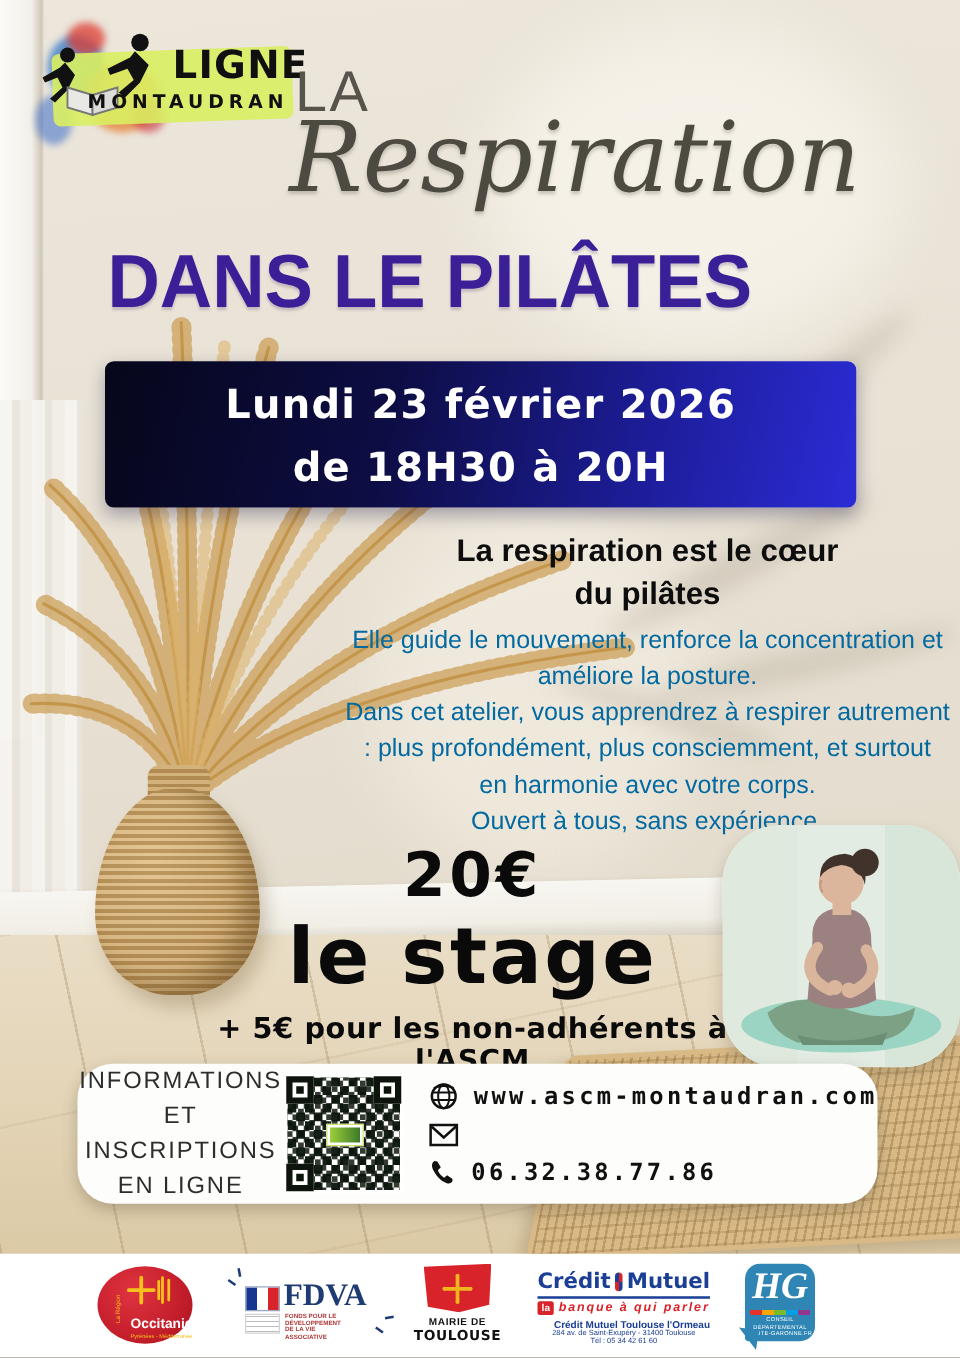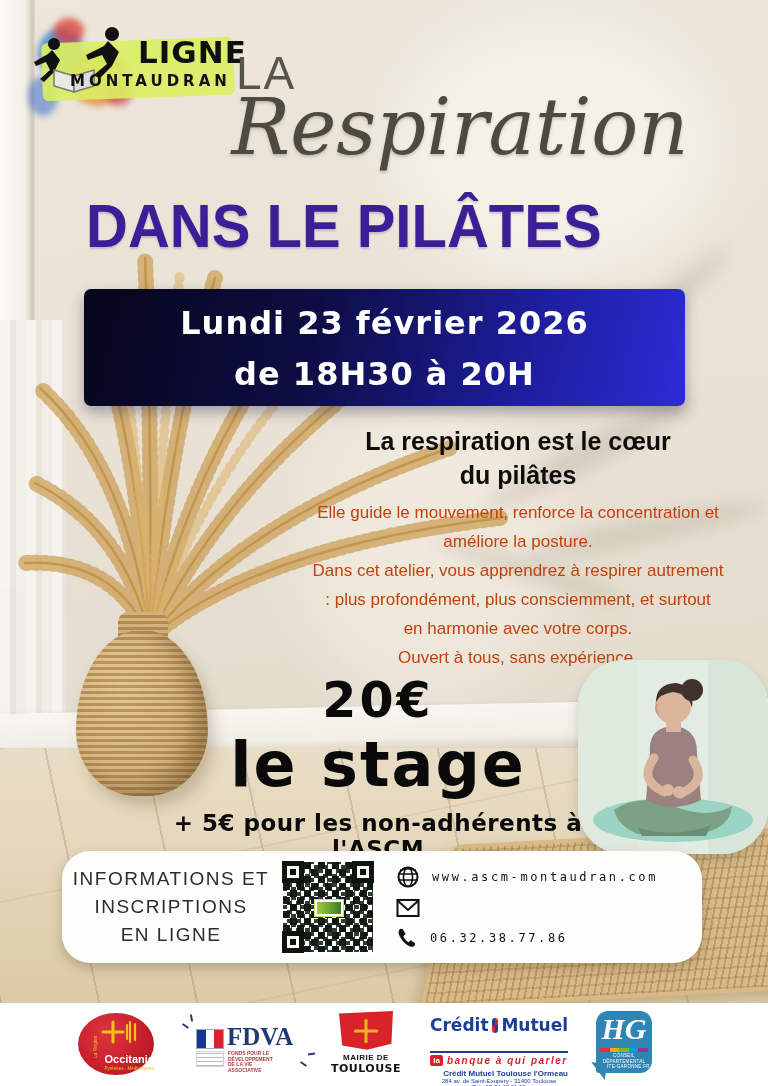--- a/index.html
+++ b/index.html
@@ -68,21 +68,21 @@
     transform:scaleY(1.04);text-shadow:0 2px 2px rgba(40,20,90,.2);white-space:nowrap;}
   
   .banner{position:absolute;left:84px;top:289px;width:601px;height:117px;border-radius:7px;
     background:linear-gradient(103deg,#06061a 0%,#0d0d45 38%,#1d1d9a 72%,#2b2cd6 100%);
     color:#fff;text-align:center;box-shadow:0 6px 14px rgba(30,25,70,.35);}
   .banner .b1{margin-top:15px;font-size:32px;font-weight:bold;font-family:"DejaVu Sans",sans-serif;letter-spacing:1px;}
   .banner .b2{margin-top:13px;font-size:32px;font-weight:bold;font-family:"DejaVu Sans",sans-serif;letter-spacing:1px;}
   
   .intro{position:absolute;left:270px;top:424px;width:496px;text-align:center;color:#141414;}
   .intro .h{font-size:25px;font-weight:bold;line-height:34px;color:#0d0d0d;}
-  .intro .p{font-size:17px;line-height:29px;color:#c2410c;}
+  .intro .p{font-size:20px;line-height:29px;color:#0369a1;}
   .intro .gap{height:6px;}
   
   .price{position:absolute;left:128px;top:668px;width:500px;text-align:center;color:#0a0a0a;
     font-family:"DejaVu Sans",sans-serif;}
   .price .amount{font-size:49px;font-weight:800;letter-spacing:3px;line-height:66px;}
   .price .unit{font-size:62px;font-weight:800;letter-spacing:2px;line-height:62px;}
   .price .note{margin-top:14px;font-size:23px;font-weight:800;letter-spacing:.5px;}
   
   .med{position:absolute;left:578px;top:660px;width:190px;height:194px;border-radius:46px;
     overflow:hidden;background:linear-gradient(180deg,#e9efe4 0%,#dcead f 60%,#cfe3d6 100%);
@@ -99,21 +99,21 @@
      repeating-conic-gradient(rgba(10,20,10,.95) 0% 25%,rgba(0,0,0,0) 0% 50%) 0 0/14px 14px,
      repeating-conic-gradient(rgba(15,25,15,.85) 0% 25%,rgba(0,0,0,0) 0% 50%) 4px 7px/9px 9px;}
   .qr .fd{position:absolute;width:22px;height:22px;border:5px solid #0c140c;background:#fff;box-sizing:border-box;}
   .qr .fd::after{content:"";position:absolute;left:3px;top:3px;width:6px;height:6px;background:#0c140c;}
   .qr .fd1{left:2px;top:2px;} .qr .fd2{right:2px;top:2px;} .qr .fd3{left:2px;bottom:2px;}
   .qr .ctr{position:absolute;left:34px;top:40px;width:28px;height:16px;background:#fff;
     border:1px solid #cde06a;}
   .qr .ctr i{position:absolute;inset:2px;background:linear-gradient(90deg,#9ccf3a,#3c7a2a);}
   .contacts{margin-left:20px;display:flex;flex-direction:column;gap:9px;}
   .crow{display:flex;align-items:center;gap:12px;}
-  .crow .txt{font-family:"DejaVu Sans Mono",monospace;font-size:12px;font-weight:normal;
+  .crow .txt{font-family:"DejaVu Sans Mono",monospace;font-size:19px;font-weight:bold;
     letter-spacing:2.6px;color:#101010;white-space:nowrap;}
   
   .sponsors{position:absolute;left:0;top:1003px;width:768px;height:83px;background:#fff;}
   .sp{position:absolute;}
   .sp-occ{left:78px;top:10px;width:76px;height:62px;border-radius:50%;
     background:radial-gradient(circle at 38% 32%,#e03340 0%,#c6202c 55%,#a8121e 100%);
     color:#fff;text-align:right;}
   .sp-occ .r1{position:absolute;left:6px;top:31px;font-size:5px;color:#f5c21b;transform:rotate(-90deg);}
   .sp-occ .r2{position:absolute;left:0;right:0;top:40px;font-size:11px;font-weight:bold;color:#fff;}
   .sp-occ .r3{position:absolute;left:0;right:0;top:53px;font-size:4.5px;color:#f5c21b;}
@@ -129,21 +129,21 @@
   .sk1{left:-14px;top:2px;transform:rotate(35deg);} .sk2{left:-8px;top:-6px;transform:rotate(80deg);}
   .sk3{left:104px;top:40px;transform:rotate(35deg);} .sk4{left:112px;top:30px;transform:rotate(-10deg);}
   .sp-tls{left:318px;top:8px;width:96px;height:68px;text-align:center;}
   .tls-flag{position:relative;margin:0 auto;width:54px;height:40px;background:#d8232a;
     clip-path:polygon(0 6%,100% 0,97% 82%,52% 97%,6% 86%);
     display:flex;align-items:center;justify-content:center;}
   .tls-l1{margin-top:2px;font-size:8px;font-weight:bold;color:#111;letter-spacing:.5px;}
   .tls-l2{font-size:11px;font-weight:700;color:#111;font-family:"DejaVu Sans",sans-serif;letter-spacing:.5px;}
   .sp-cm{left:430px;top:12px;width:138px;height:60px;text-align:center;color:#1a3f94;}
   .cm-r1{display:flex;align-items:center;gap:3px;font-size:17px;
-    font-weight:800;font-family:"DejaVu Sans",sans-serif;border-bottom:2px solid #1a3f94;padding-bottom:16px;}
+    font-weight:800;font-family:"DejaVu Sans",sans-serif;border-bottom:2px solid #1a3f94;padding-bottom:2px;}
   .cm-mark{width:15px;height:15px;border-radius:3px;
     background:conic-gradient(#d8232a 0 25%,#1a3f94 25% 50%,#d8232a 50% 75%,#1a3f94 75% 100%);}
   .cm-r2{display:flex;align-items:center;justify-content:center;gap:4px;margin-top:2px;}
   .cm-la{background:#d8232a;color:#fff;font-size:8px;font-weight:bold;padding:1px 3px;border-radius:2px;}
   .cm-tag{color:#d8232a;font-size:10px;font-weight:bold;font-style:italic;letter-spacing:1.5px;}
   .cm-r3{margin-top:3px;font-size:8px;font-weight:bold;text-align:right;}
   .cm-r4{font-size:6px;} .cm-r5{font-size:6px;}
   .sp-hg{left:596px;top:8px;width:56px;height:62px;background:#2f86b5;border-radius:12px 12px 12px 3px;
     text-align:center;color:#fff;position:absolute;}
   .sp-hg::after{content:"";position:absolute;left:-6px;bottom:-6px;border:8px solid transparent;

